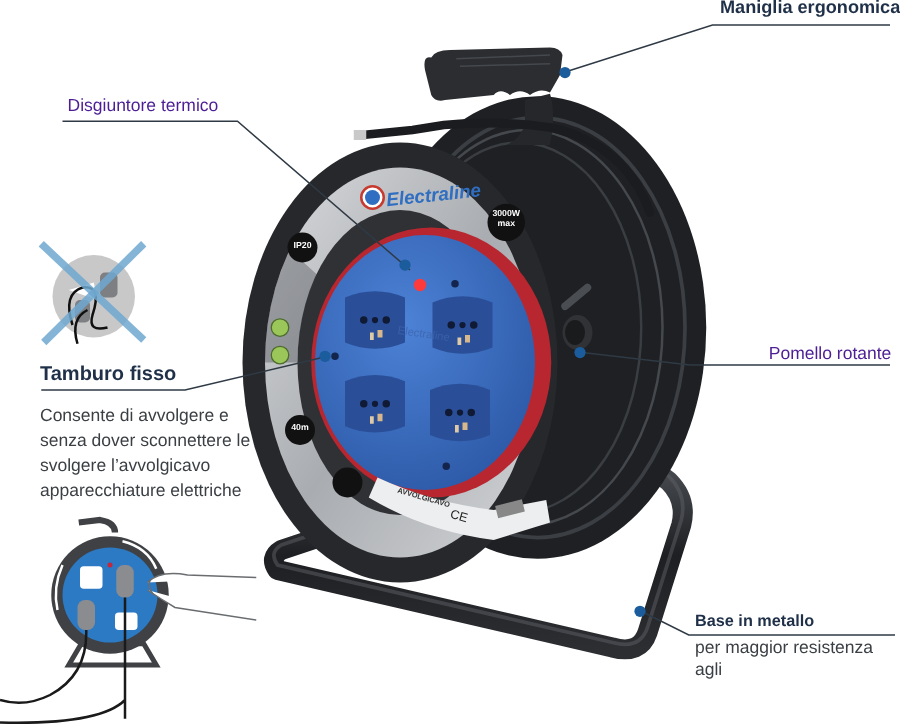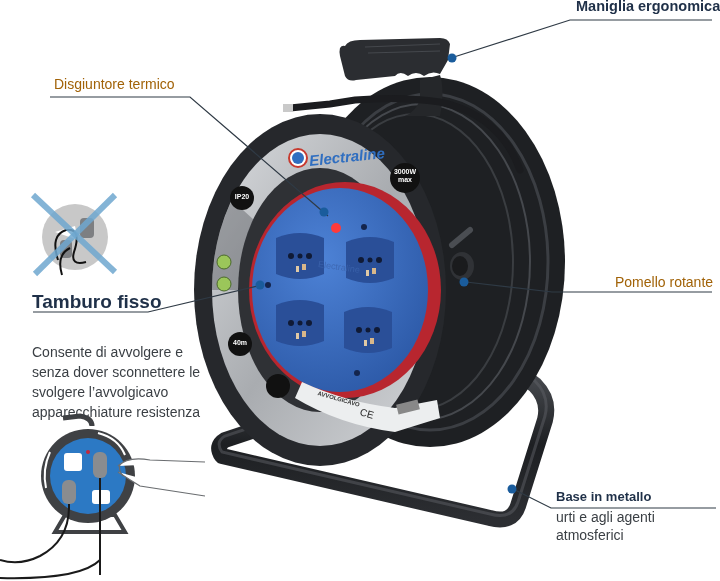--- a/index.html
+++ b/index.html
@@ -1,18 +1,18 @@
 <!DOCTYPE html>
 <html><head>
 <meta charset="utf-8">
 <style>
   html,body{margin:0;padding:0;background:#ffffff;}
   body{width:720px;height:581px;position:relative;overflow:hidden;font-family:"Liberation Sans",sans-serif;}
   .abs{position:absolute;}
-  .label{color:#a16207;font-size:14px;white-space:nowrap;}
+  .label{color:#4c1d95;font-size:14px;white-space:nowrap;}
   .label-bold{color:#1f3048;font-weight:bold;font-size:14px;white-space:nowrap;}
   .desc{color:#3a3f44;font-size:14px;line-height:20px;}
   svg{position:absolute;left:0;top:0;}
 </style>
 </head>
 <body>
 
 <svg width="720" height="581" viewBox="0 0 720 581">
   <defs>
     <linearGradient id="silver" x1="0" y1="0" x2="1" y2="1">
@@ -179,33 +179,33 @@
 
     <path d="M118,466 Q128,456 150,460 L205,462 M118,472 Q130,480 140,486 L205,496" stroke="#6a6d70" stroke-width="1.2" fill="#fff"></path>
     <path d="M120,464 Q118,470 123,476" stroke="#6a6d70" stroke-width="1.2" fill="none"></path>
   </g>
 </svg>
 
 <div class="abs label-bold" style="left:576px;top:-2px;font-size:14.5px;">Maniglia ergonomica</div>
 
 <div class="abs label" style="left:54px;top:76px;">Disgiuntore termico</div>
 
-<div class="abs label-bold" style="left:32px;top:291px;font-size:19px;">Tamburo fisso</div>
-<div class="abs desc" style="left:32px;top:322px;margin-top:20px;">
+<div class="abs label-bold" style="left:32px;top:291px;font-size:16px;">Tamburo fisso</div>
+<div class="abs desc" style="left:32px;top:322px;">
   <div>Consente di avvolgere e</div>
   <div>senza dover sconnettere le</div>
   <div>svolgere l’avvolgicavo</div>
-  <div>apparecchiature resistenza</div>
+  <div>apparecchiature elettriche</div>
 </div>
 
 <div class="abs label" style="left:615px;top:274px;">Pomello rotante</div>
 
 <div class="abs label-bold" style="left:556px;top:489px;font-size:13px;">Base in metallo</div>
 <div class="abs desc" style="left:556px;top:508px;line-height:18px;">
-  <div>urti e agli agenti atmosferici</div>
+  <div>per maggior resistenza agli</div>
 </div>
 
 <div class="abs" style="left:309px;top:148px;color:#2f6ec0;font-weight:bold;font-style:italic;font-size:15px;transform:rotate(-6deg);">Electraline</div>
 <div class="abs" style="left:391px;top:168px;width:28px;text-align:center;color:#fff;font-size:7px;font-weight:bold;line-height:8px;">
   <div>3000W</div>
   <div>max</div>
 </div>
 <div class="abs" style="left:231px;top:193px;width:22px;text-align:center;color:#fff;font-size:7px;font-weight:bold;">IP20</div>
 <div class="abs" style="left:229px;top:339px;width:22px;text-align:center;color:#fff;font-size:7px;font-weight:bold;">40m</div>
 <div class="abs" style="left:318px;top:262px;color:#3c64ad;font-size:9px;transform:rotate(8deg);opacity:0.8;">Electraline</div>

